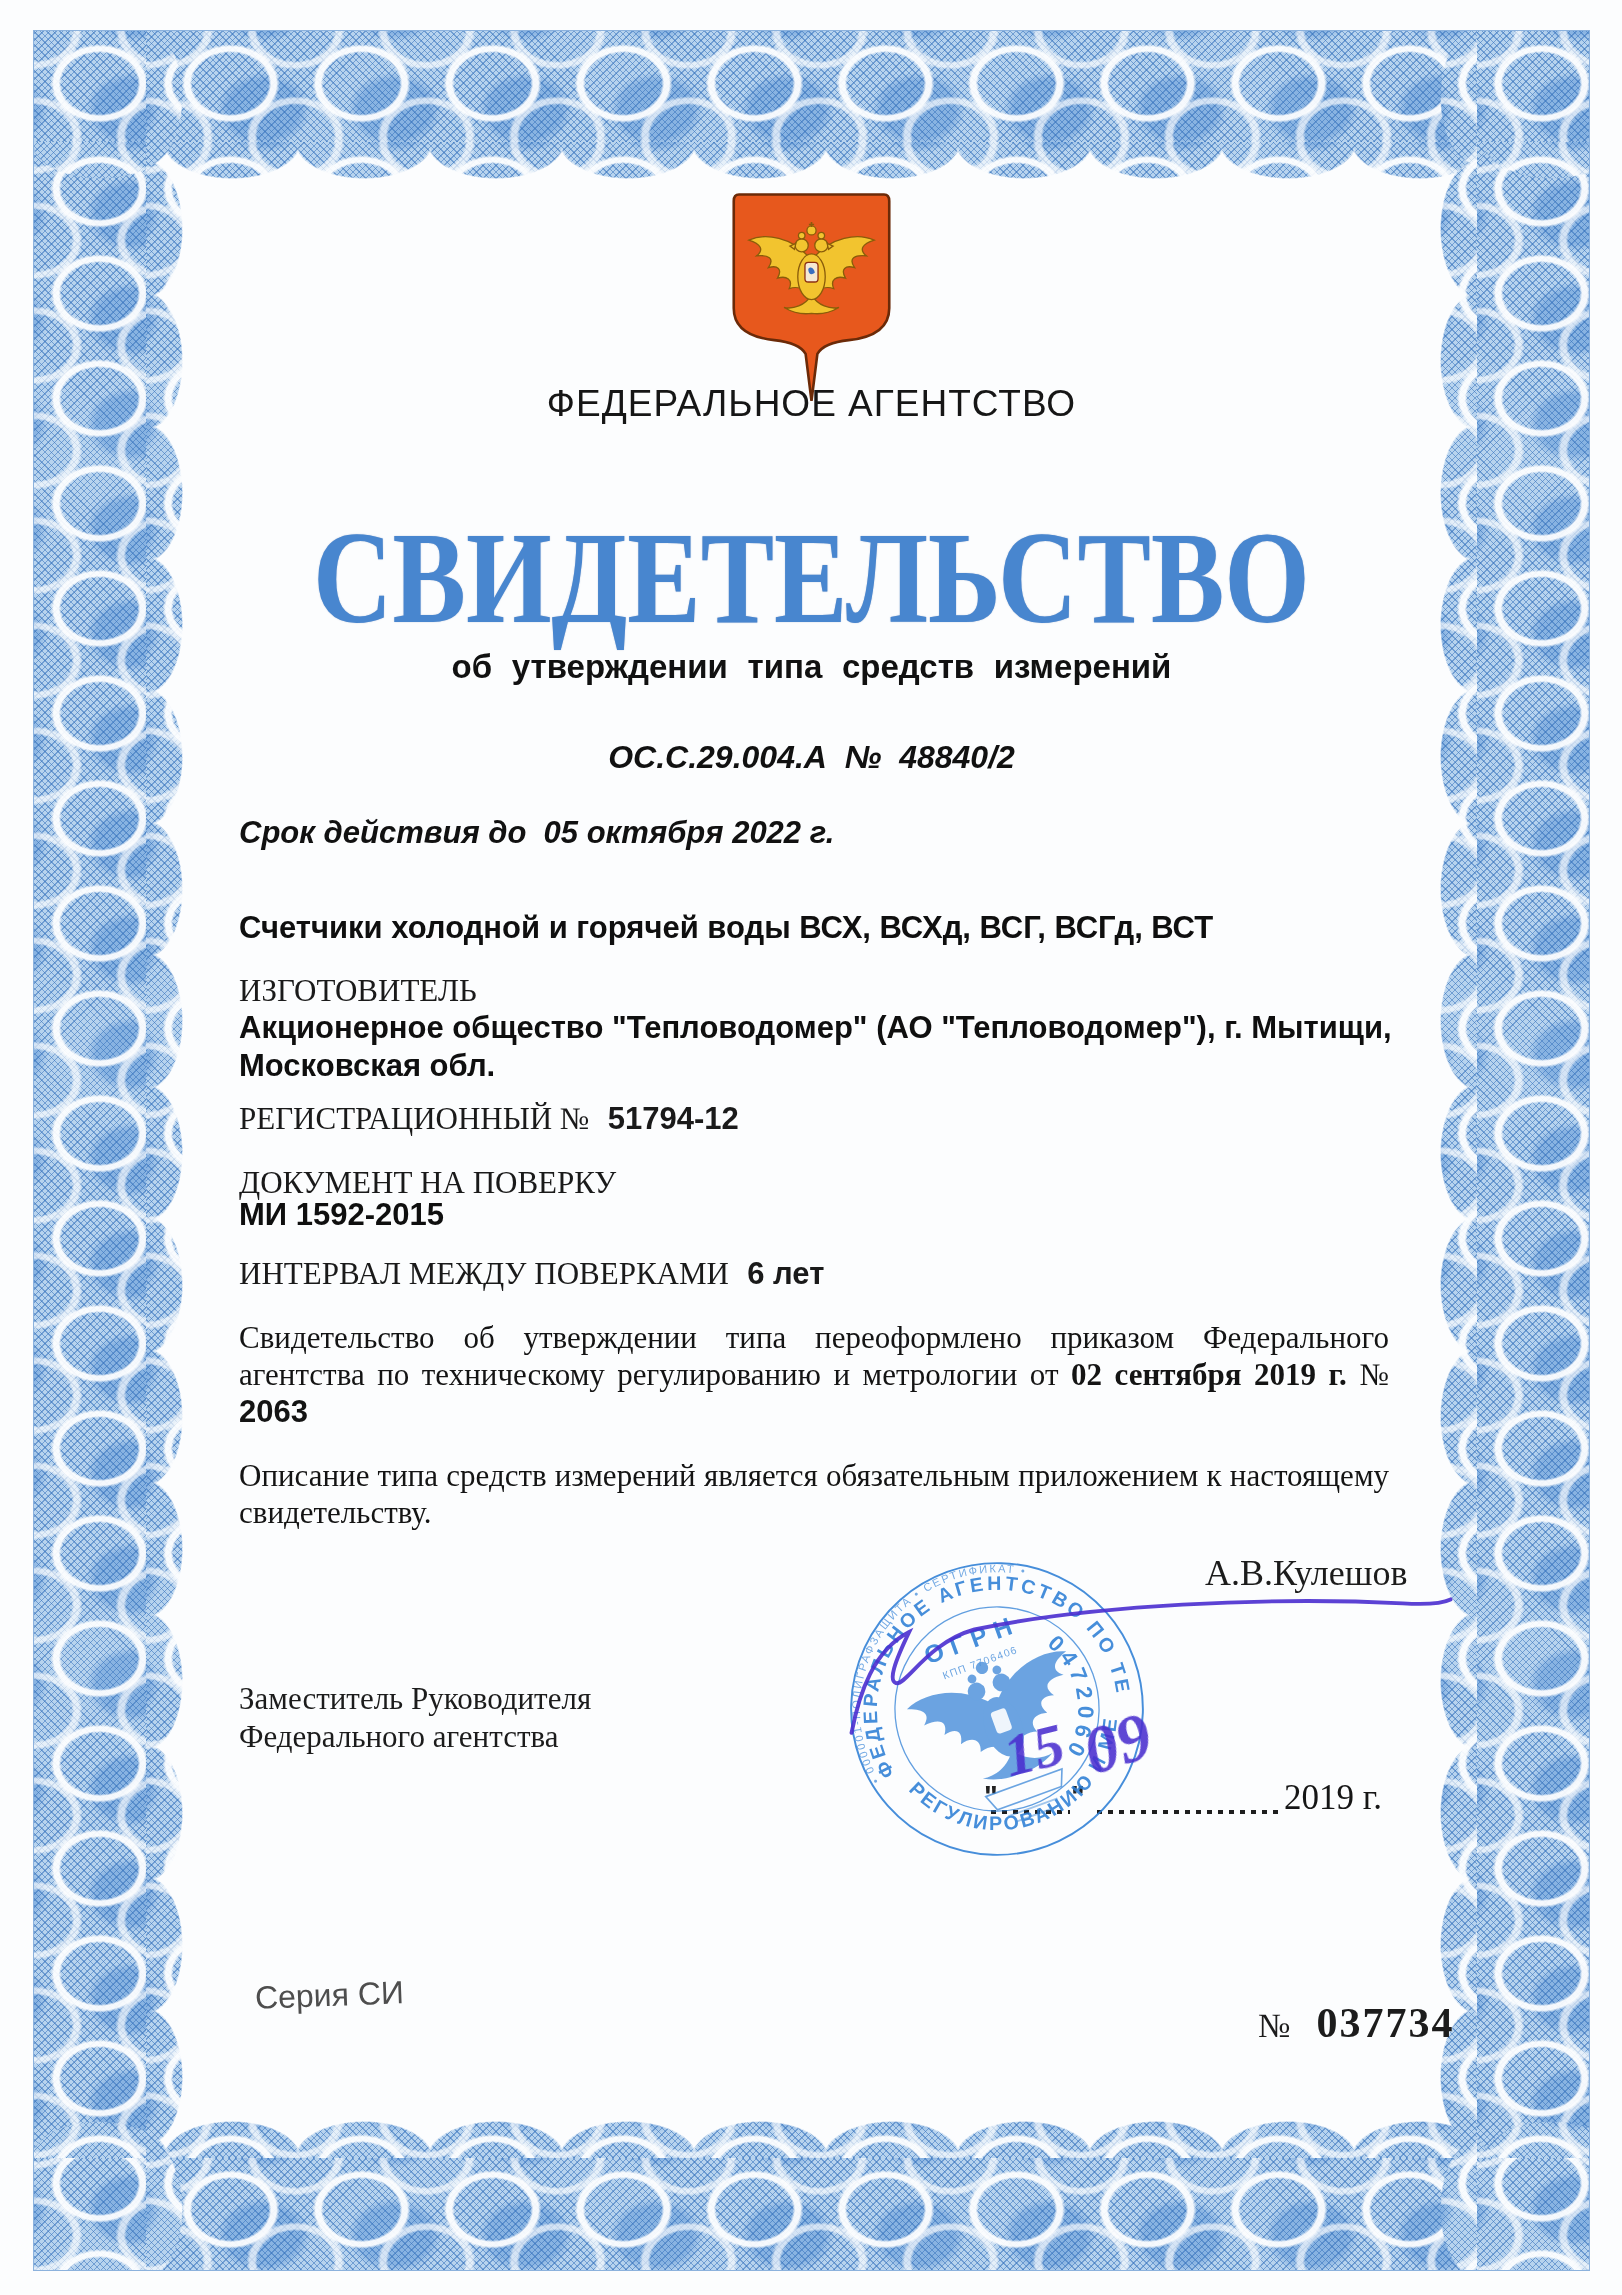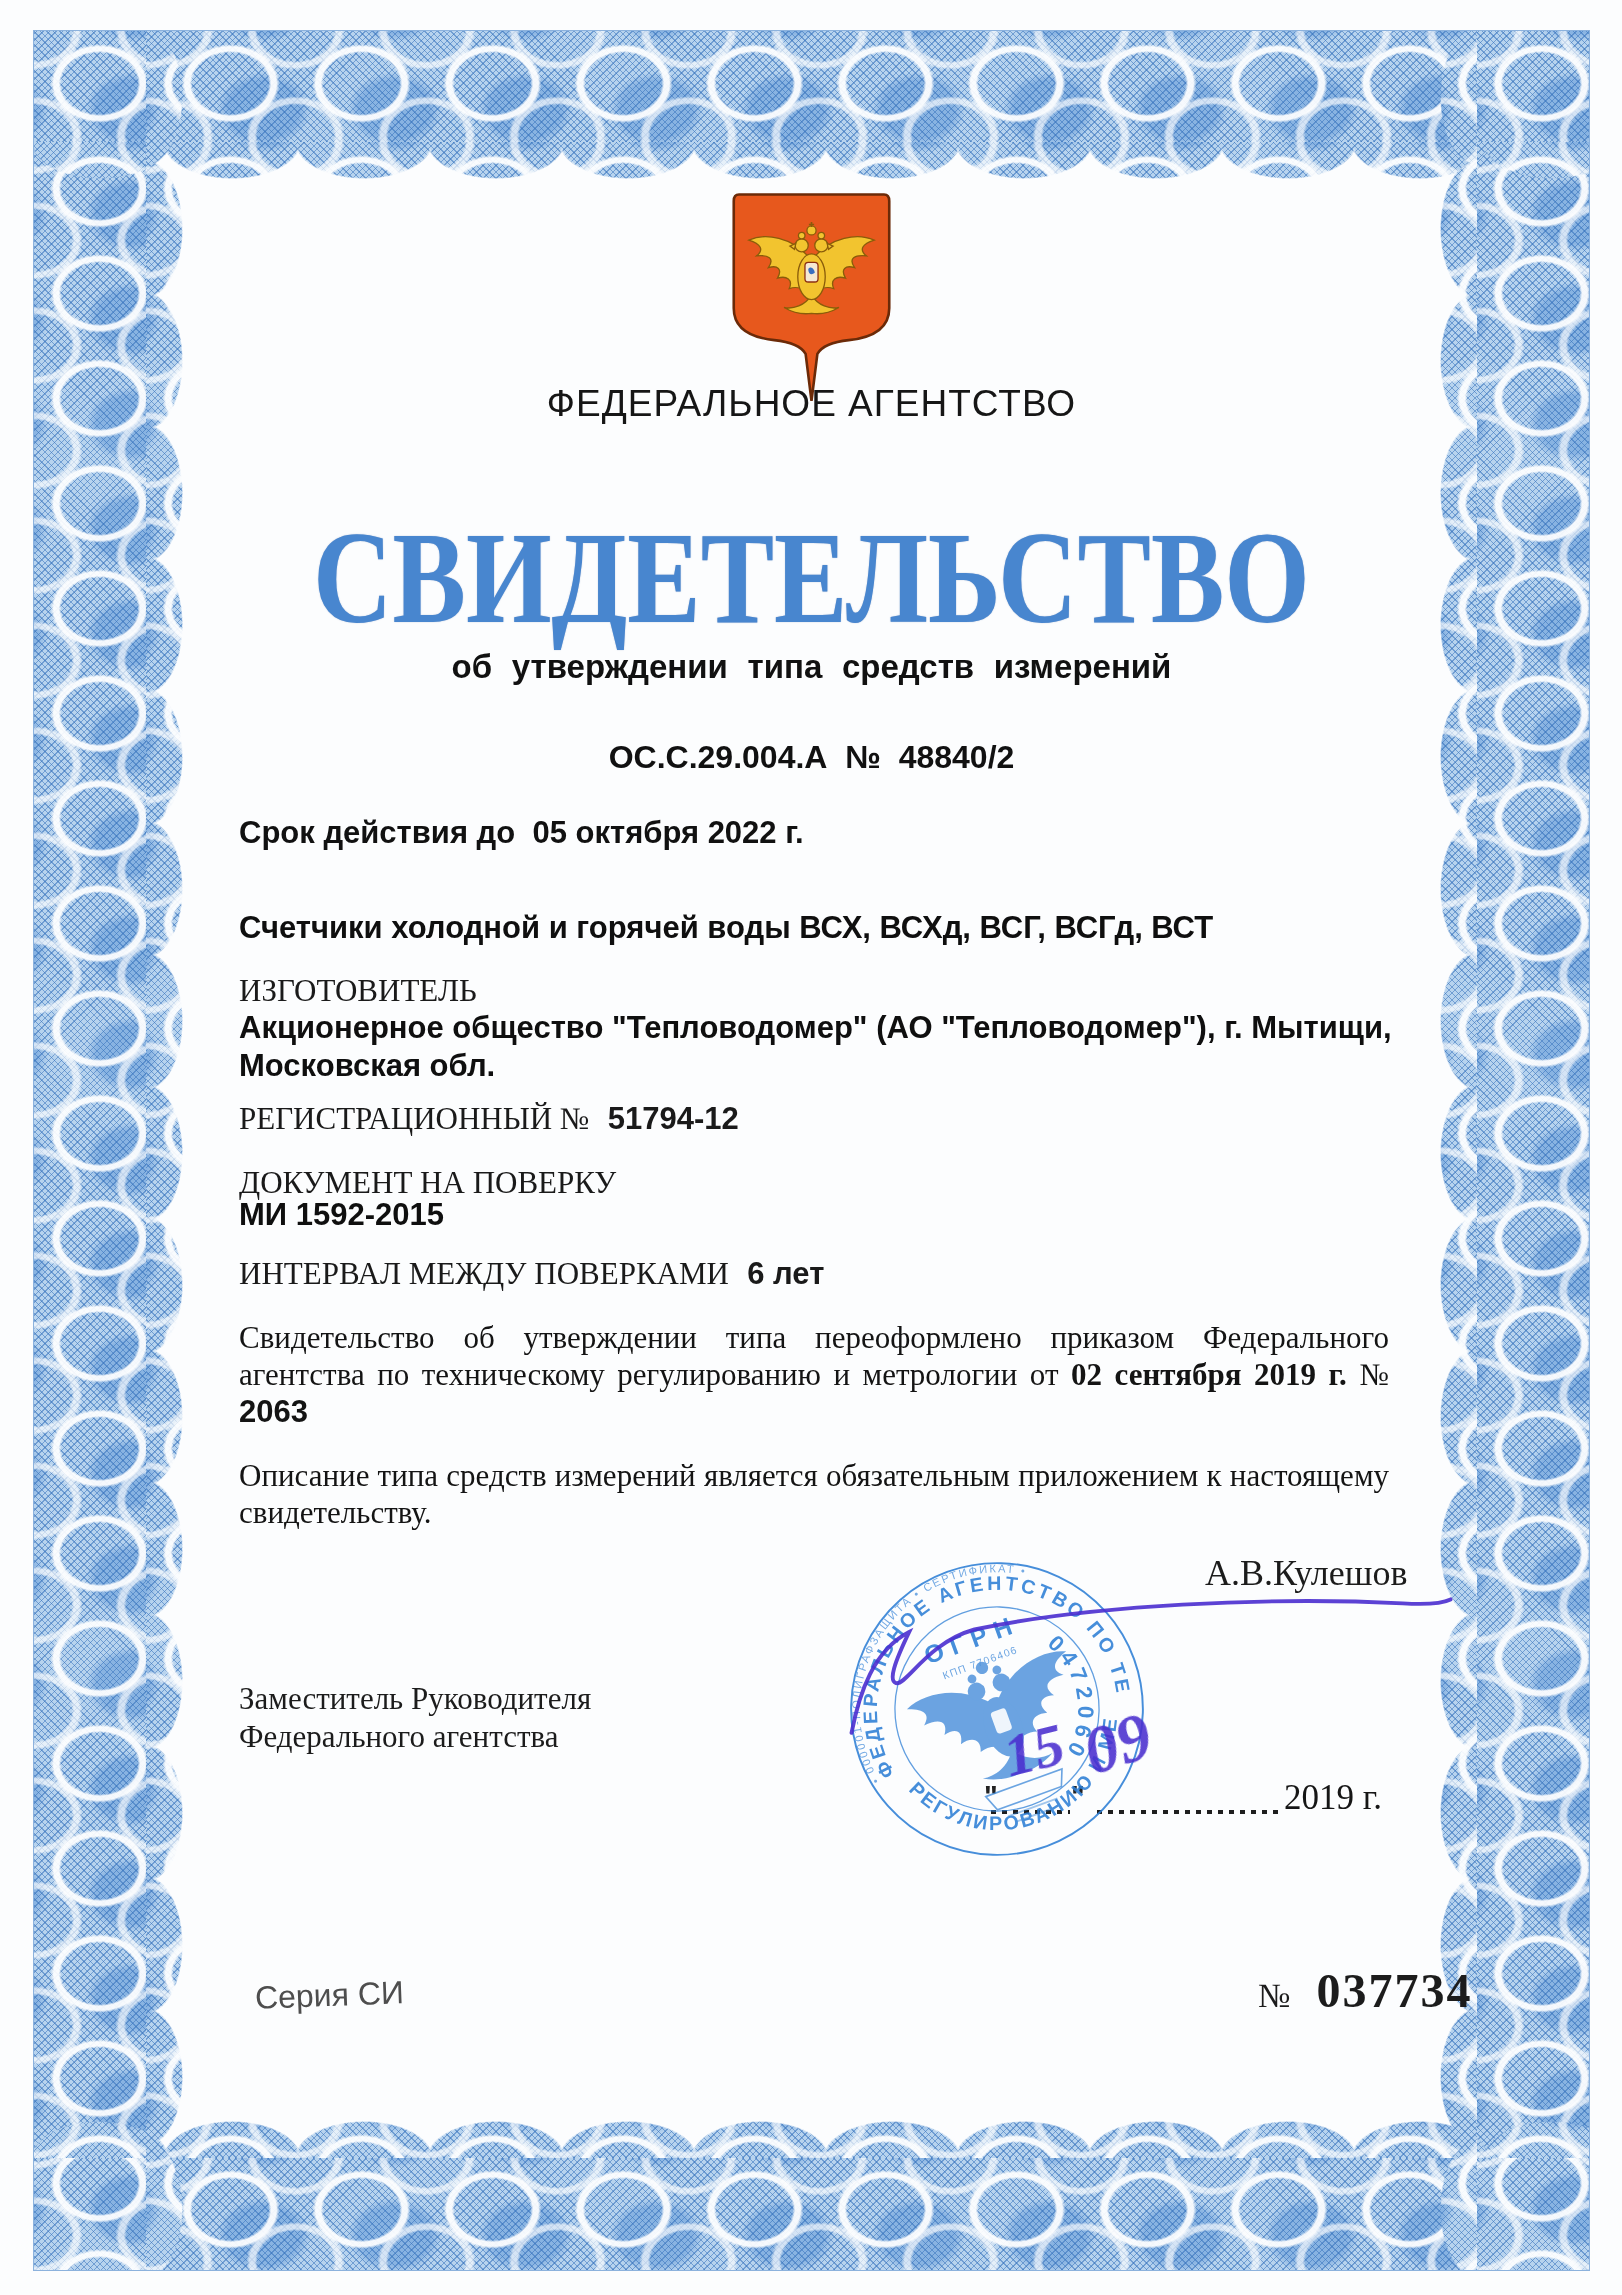--- a/index.html
+++ b/index.html
@@ -58,21 +58,21 @@
     -webkit-mask-size:37px 132px; mask-size:37px 132px;
     -webkit-mask-repeat:repeat-y; mask-repeat:repeat-y;
     filter:drop-shadow(-1.3px 0 0 #3f7cc4);
   }
   .outer-line{position:absolute;z-index:1;top:30px;left:33px;right:33px;bottom:23.6px;
     border:1.3px solid rgba(120,165,215,.85);}
   
   .abs{position:absolute;z-index:2;}
   .centered{left:0;right:0;text-align:center;}
   .sans{font-family:"Liberation Sans","DejaVu Sans",sans-serif;}
-  .pre{white-space:pre;}
+  .pre{white-space:pre;font-style:italic;}
   .agency{top:380px;font-size:37px;line-height:1.28;letter-spacing:1px;color:#161616;}
   .main-title{
     top:512px;font-size:131px;font-weight:bold;color:#4886cf;line-height:1;
     transform:scaleX(.84);transform-origin:50% 50%;
     text-shadow:0 0 1.3px rgba(30,70,140,.4);
     letter-spacing:0px;
   }
   .subtitle{top:648px;font-size:33px;font-weight:bold;word-spacing:10.5px;color:#111;}
   .docnum{top:739px;font-size:32px;font-weight:bold;color:#111;}
   .validity{top:815px;left:239px;font-size:31px;font-weight:bold;color:#111;}
@@ -88,21 +88,21 @@
   .t-int{top:1256px;}
   .inline-val{font-family:"Liberation Sans","DejaVu Sans",sans-serif;font-weight:bold;margin-left:18.3px;}
   .para{left:239px;width:1150px;font-size:31px;line-height:37px;text-align:justify;color:#141414;}
   .p-reissue{top:1319px;}
   .p-descr{top:1457px;}
   .sign-pos{top:1664px;left:239px;font-size:31px;line-height:1.23;margin-top:16px;}
   .signer{top:1552px;left:1205px;font-size:36px;}
   .series{top:1977px;left:255px;font-size:32px;color:#4e4e4e;transform:rotate(-2.2deg);}
   .cert-no{top:1963px;left:1258px;display:flex;align-items:baseline;}
   .cert-no .sign{font-size:34px;}
-  .cert-no .val{font-size:48px;font-weight:bold;letter-spacing:2px;margin-left:26px;}
+  .cert-no .val{font-size:42px;font-weight:bold;letter-spacing:2px;margin-left:26px;margin-top:36px;}
   
   .date-line{top:1775px;left:962px;width:445px;height:59px;}
   .q{position:absolute;font-family:"Liberation Sans","DejaVu Sans",sans-serif;font-weight:bold;font-size:29px;color:#222;top:5.2px;}
   .q1{left:22px;} .q2{left:109px;}
   .dots{position:absolute;height:3.9px;top:35px;background:repeating-linear-gradient(90deg,#1e1e1e 0 4.6px,rgba(0,0,0,0) 4.6px 11px);}
   .dots1{left:29px;width:79px;}
   .dots2{left:135px;width:181px;}
   .year{position:absolute;left:322px;top:2.6px;font-size:35px;color:#161616;}
   
   .hand{position:absolute;z-index:5;color:#4a2ecf;font-style:italic;font-weight:bold;opacity:.88;filter:blur(0.3px);}

